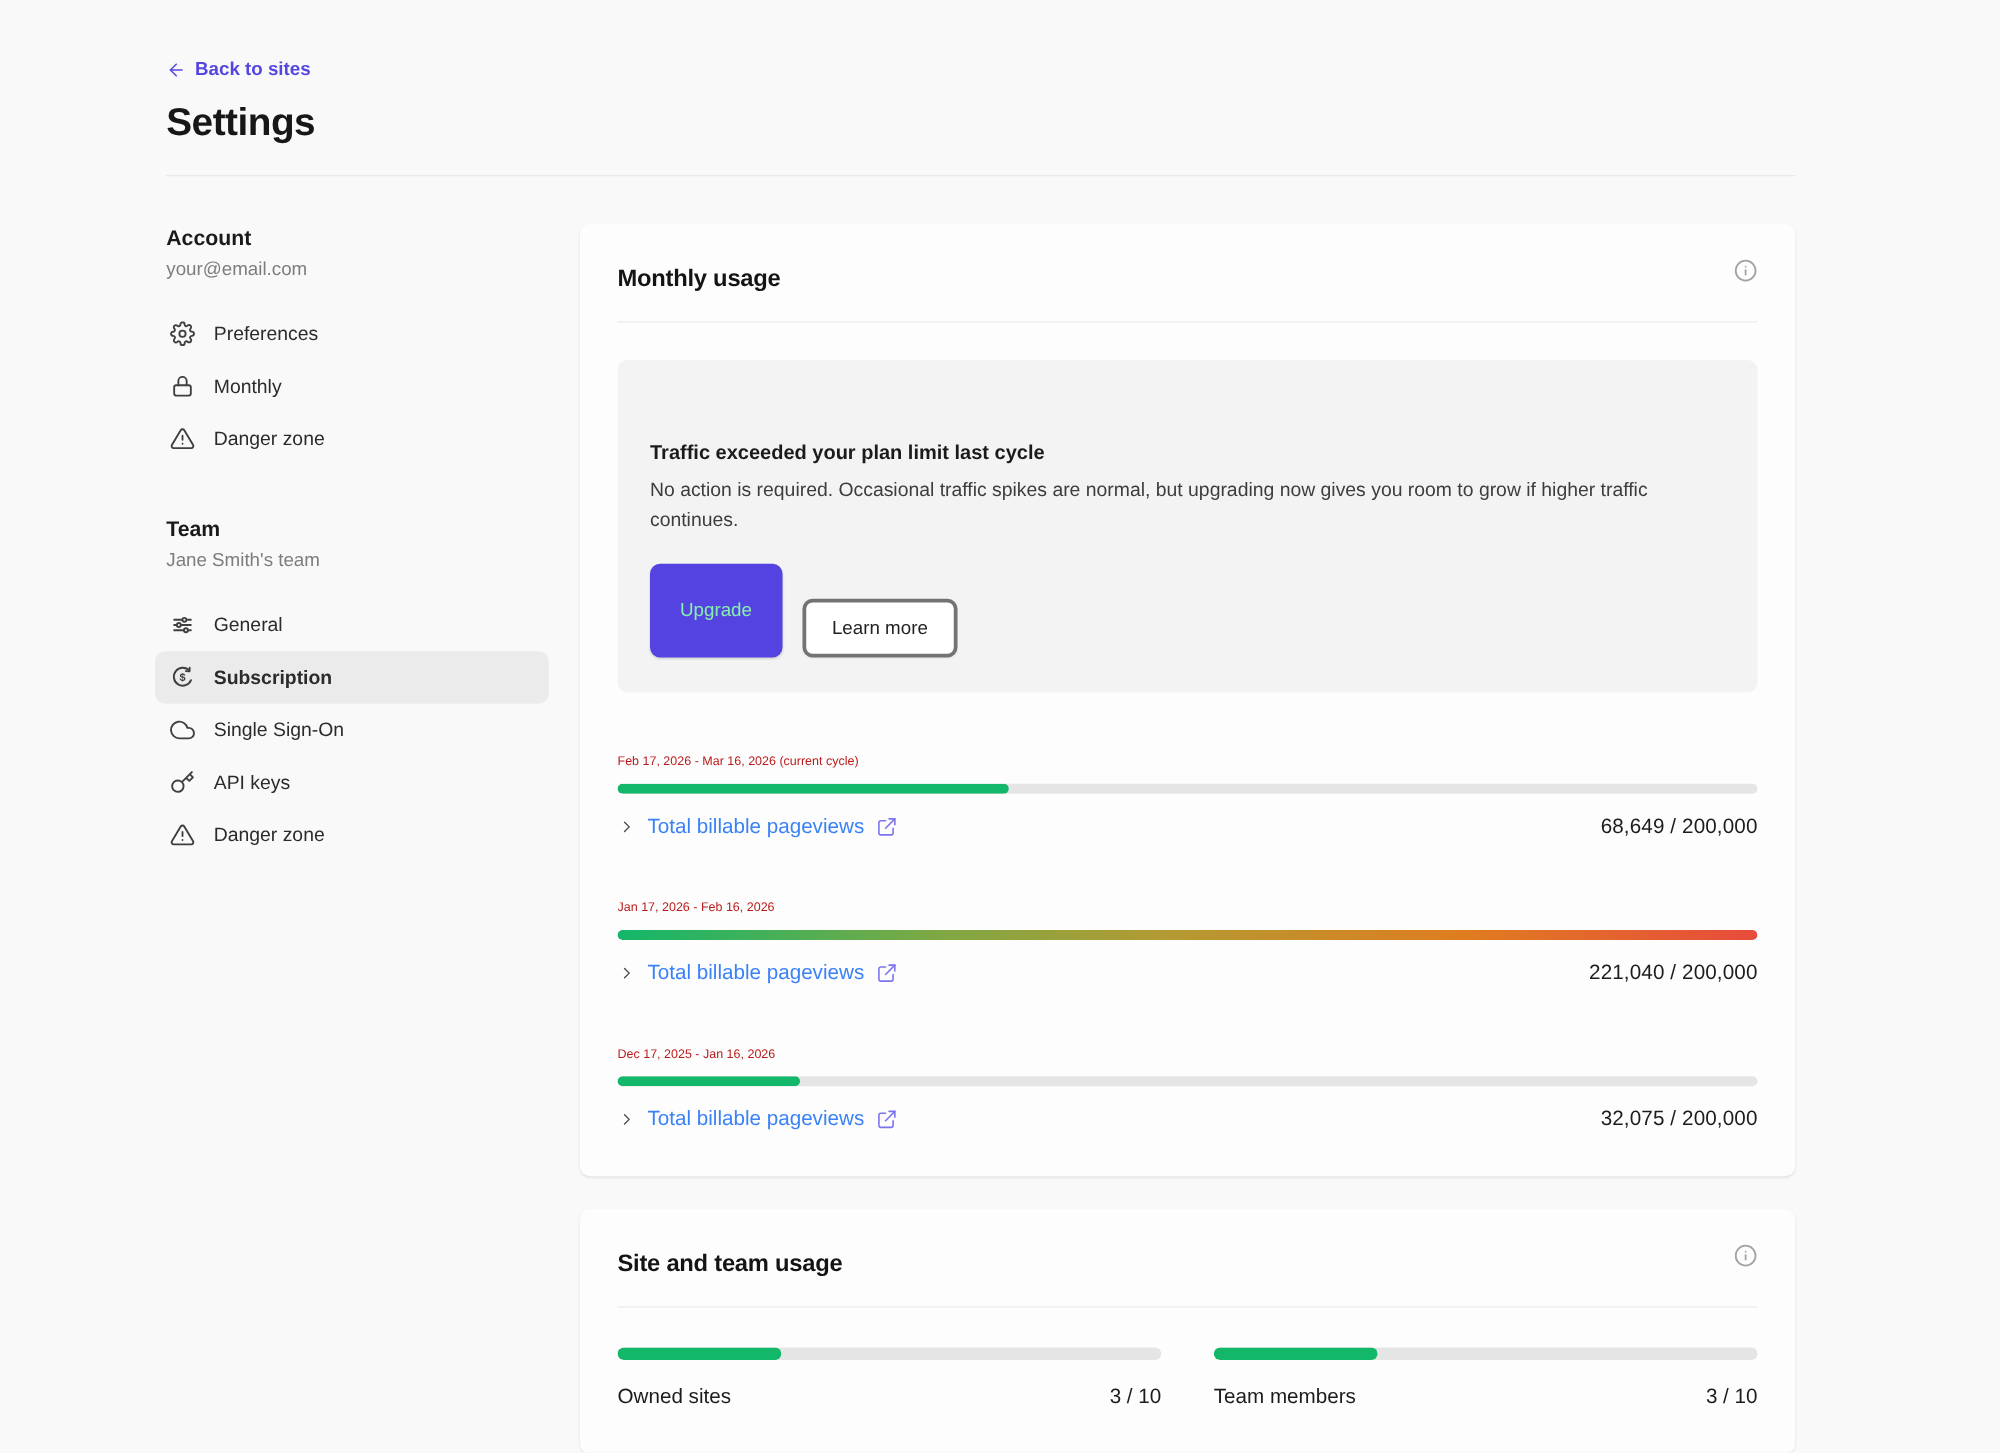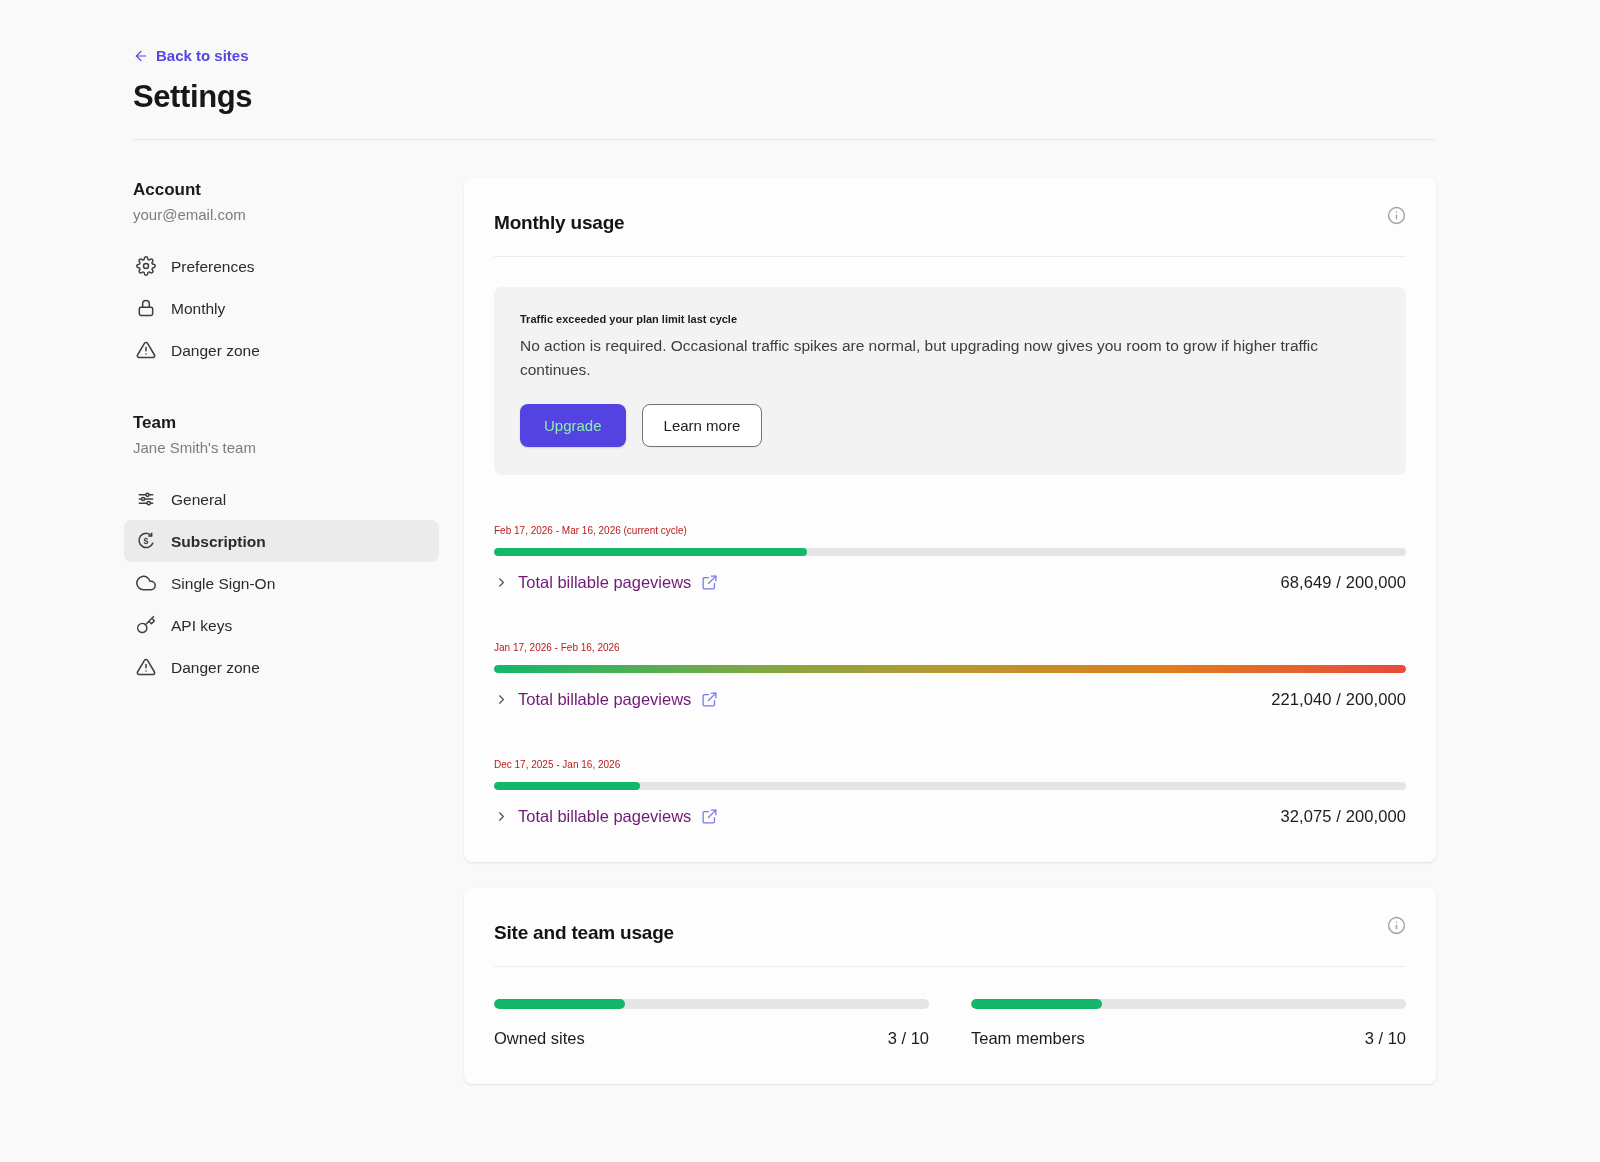--- a/index.html
+++ b/index.html
@@ -55,33 +55,34 @@
   .card-title { font-size: 19px; font-weight: 700; color: #141414; letter-spacing: -0.2px; padding-top: 6px; }
   .info-btn { background: none; border: none; color: #a3a3a3; cursor: pointer; padding: 0; }
   .info-btn svg { width: 19px; height: 19px; display: block; }
   .card-divider { border: none; border-top: 1px solid #ececec; margin-top: 22px; }
 
   
   .notice {
     margin-top: 30px; background: #f3f3f4; border-radius: 8px;
     padding: 26px 26px 28px 26px;
   }
-  .notice-title { font-size: 11px; font-weight: 700; color: #1b1b1b; }
+  .notice-title { font-size: 16px; font-weight: 700; color: #1b1b1b; margin-top: 40px; }
   .notice-body { margin-top: 9px; font-size: 15.5px; line-height: 1.55; color: #3d3d3d; max-width: 880px; }
   .notice-actions { margin-top: 22px; display: flex; gap: 16px; }
   .btn { font-family: inherit; font-size: 15px; border-radius: 8px; cursor: pointer; }
   .btn-primary {
     background: #5443e1; color: #86efac; border: none;
     padding: 12px 24px; font-weight: 500;
     box-shadow: 0 1px 2px rgba(0,0,0,0.15);
   }
   .btn-secondary {
-    background: #ffffff; color: #222222; border: 1px solid #737373;
+    background: #ffffff; color: #222222; border: 3px solid #737373;
     padding: 12px 21px; font-weight: 500;
     box-shadow: 0 1px 1px rgba(0,0,0,0.04);
+    margin-top: 28px;
   }
 
   
   .cycle { margin-top: 50px; }
   .cycle:first-of-type { margin-top: 62px; }
   .cycle-period { font-size: 10px; color: #b91c1c; }
   .track {
     margin-top: 12px; height: 8px; border-radius: 99px;
     background: #e5e5e5; overflow: hidden;
   }
@@ -89,21 +90,21 @@
   .fill-green { background: #12b76a; }
   .fill-gradient {
     background: linear-gradient(90deg, #12b76a 0%, #7ea844 28%, #b39a33 48%, #df7d20 74%, #e84b3c 100%);
   }
   .cycle-row {
     margin-top: 17px; display: flex; align-items: center; justify-content: space-between;
   }
   .cycle-metric { display: inline-flex; align-items: center; gap: 9px; cursor: pointer; background: none; border: none; font-family: inherit; padding: 0; }
   .chevron { width: 15px; height: 15px; color: #4c4c4c; display: inline-flex; }
   .chevron svg { width: 15px; height: 15px; }
-  .metric-label { font-size: 16.5px; font-weight: 500; color: #701a75; }
+  .metric-label { font-size: 16.5px; font-weight: 500; color: #3b82f6; }
   .ext-link { color: #7b74ec; display: inline-flex; cursor: pointer; margin-left: 1px; }
   .ext-link svg { width: 17px; height: 17px; }
   .cycle-usage { font-size: 16.5px; color: #1c1c1c; font-weight: 500; letter-spacing: 0.1px; }
 
   
   .meters { margin-top: 32px; display: flex; gap: 42px; }
   .meter { flex: 1; }
   .meter .track { height: 10px; margin-top: 0; }
   .meter-row { margin-top: 20px; display: flex; justify-content: space-between; align-items: center; }
   .meter-label { font-size: 16.5px; font-weight: 500; color: #1c1c1c; }

